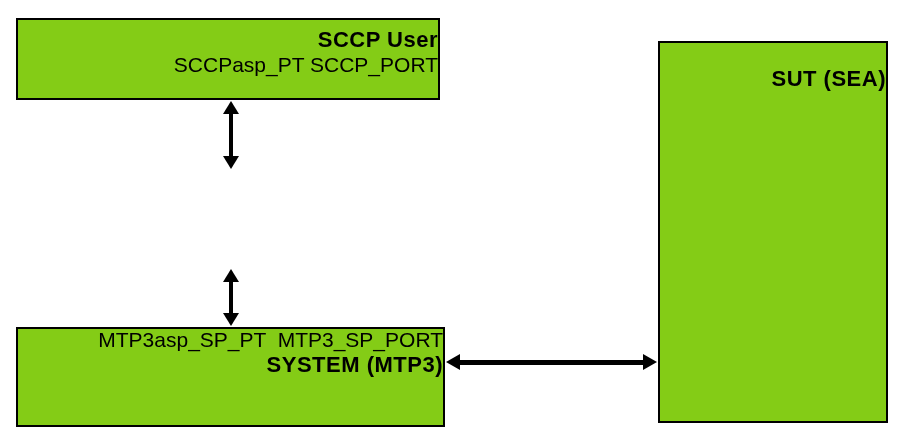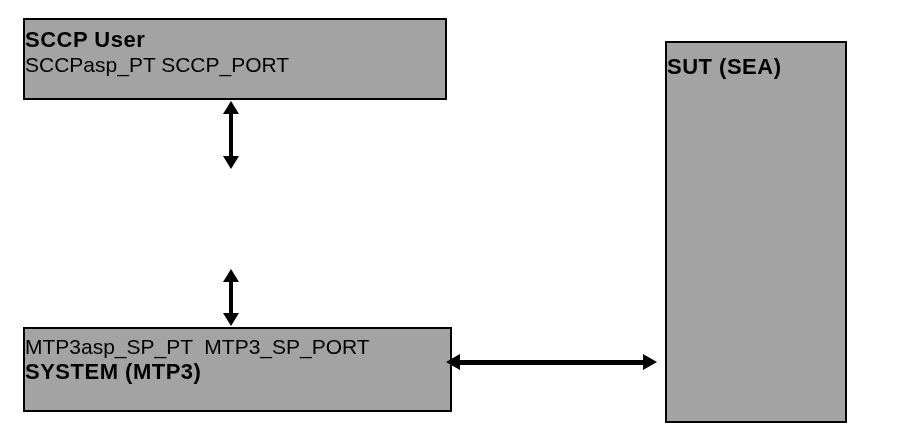--- a/index.html
+++ b/index.html
@@ -11,43 +11,42 @@
   .diagram {
     position: relative;
     width: 920px;
     height: 447px;
     background: #ffffff;
     overflow: hidden;
   }
   .box {
     position: absolute;
     border: 2px solid #000000;
-    background: #a3a3a3;
+    background: #84cc16;
     box-sizing: border-box;
-    text-align: left;
+    text-align: right;
     color: #000000;
-    margin-left: 7px;
   }
   .box-title {
     font-weight: bold;
     font-size: 22px;
     line-height: 28px;
     white-space: pre;
     letter-spacing: 0.5px;
   }
   .box-ports {
     font-size: 21px;
     line-height: 22px;
     white-space: pre;
   }
   
   .box-sccp-user   { left: 16px;  top: 18px;  width: 424px; height: 82px;  padding-top: 6px; }
   .box-sccp        { left: 16px;  top: 170px; width: 427px; height: 98px;  padding-top: 9px; }
-  .box-system-mtp3 { left: 16px;  top: 327px; width: 429px; height: 85px;  padding-top: 7px; }
-  .box-sut         { left: 658px; top: 41px;  width: 182px; height: 382px; padding-top: 10px; }
+  .box-system-mtp3 { left: 16px;  top: 327px; width: 429px; height: 100px;  }
+  .box-sut         { left: 658px; top: 41px;  width: 230px; height: 382px; padding-top: 22px; }
   .box-sccp .box-title { line-height: 30px; }
 
   
   .varrow {
     position: absolute;
     width: 16px;
   }
   .varrow .shaft {
     position: absolute;
     left: 6px;

